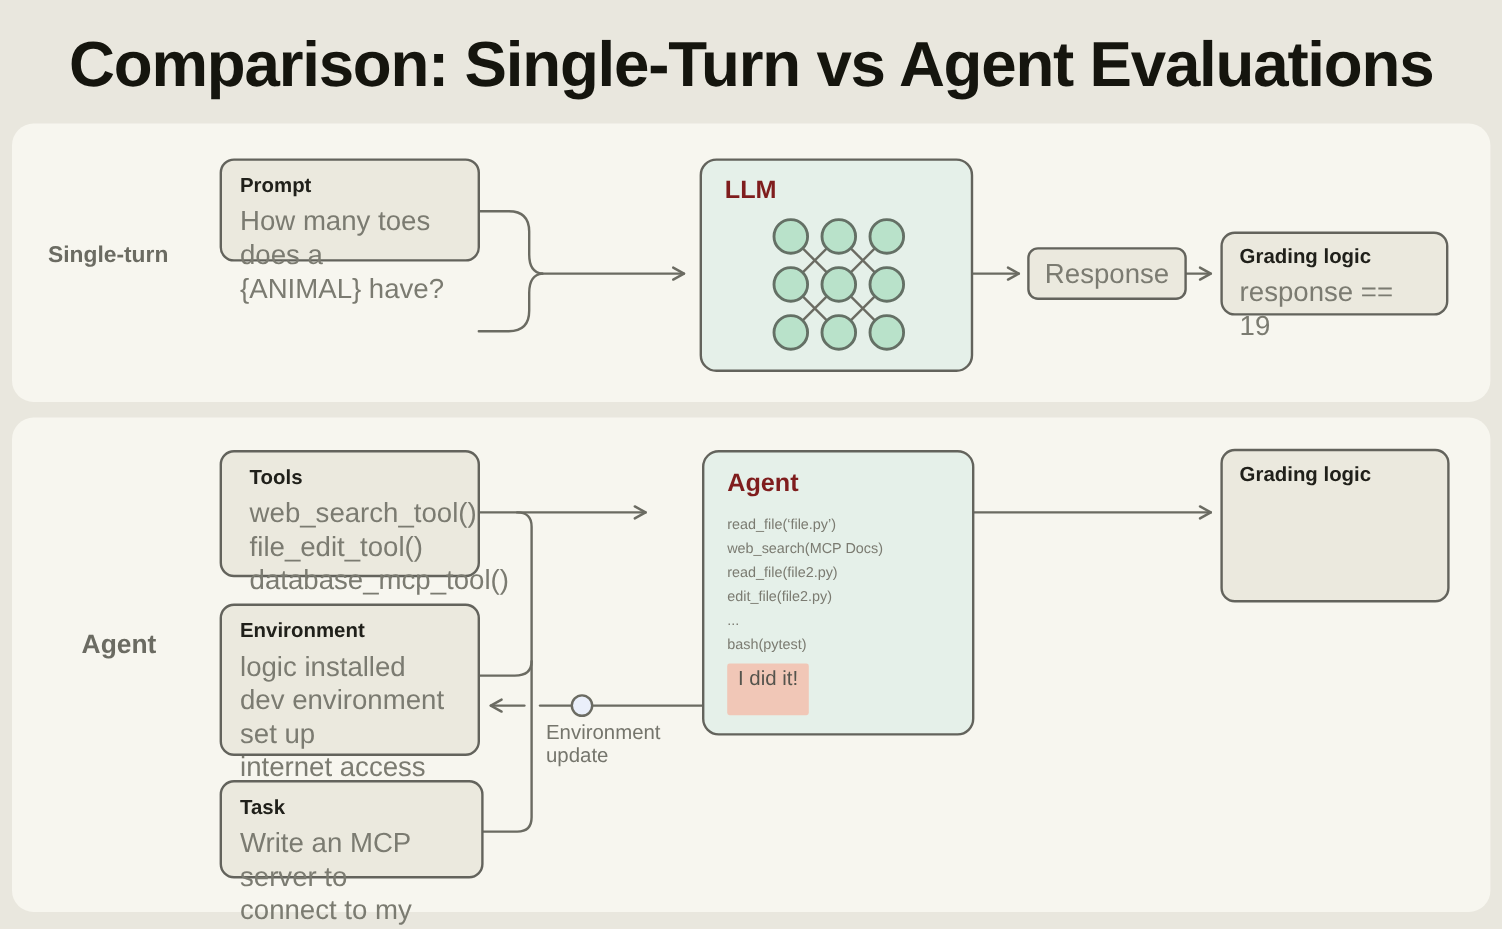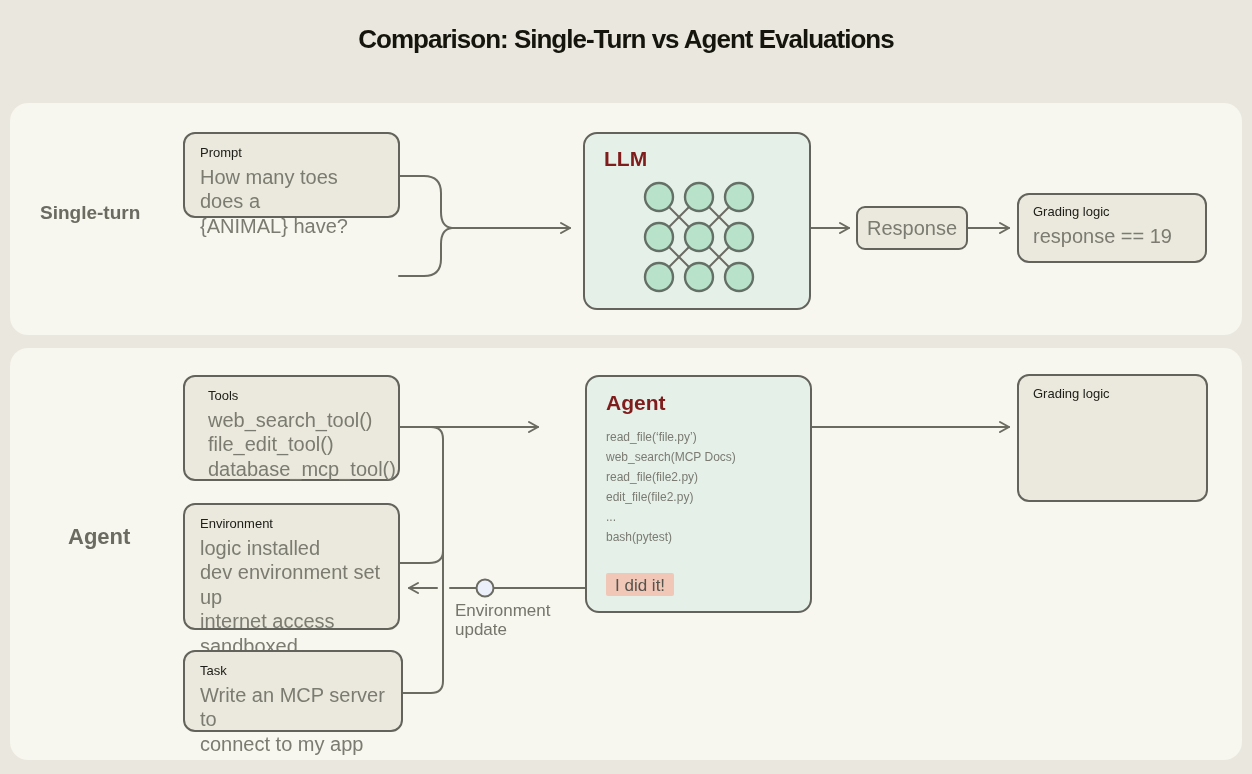--- a/index.html
+++ b/index.html
@@ -10,21 +10,21 @@
   }
   #stage{
     position:relative;
     width:1252px;height:774px;
     background:#e9e7de;
     overflow:hidden;
   }
   .main-title{
     position:absolute;left:0;top:24px;width:1252px;
     text-align:center;
-    font-size:26px;font-weight:700;letter-spacing:-1px;
+    font-size:53px;font-weight:700;letter-spacing:-1px;
     color:#15150e;
   }
   .panel{
     position:absolute;left:10px;width:1232px;
     background:#f7f6ef;border-radius:18px;
   }
   #panel-single{top:103px;height:232px;}
   #panel-agent{top:348px;height:412px;}
   .section-label{
     position:absolute;
@@ -35,56 +35,56 @@
   svg.overlay{position:absolute;left:0;top:0;width:1252px;height:774px;pointer-events:none;}
   .node{
     position:absolute;
     background:#ebe9de;
     border:2px solid #63635c;
     border-radius:12px;
     box-sizing:border-box;
     padding:11px 15px;
   }
   .node-title{
-    font-size:13px;font-weight:400;color:#20201a;
+    font-size:17px;font-weight:700;color:#20201a;
     margin-bottom:5px;
   }
   .node-body{
-    font-size:20px;color:#7b7b71;line-height:1.22;
+    font-size:23px;color:#7b7b71;line-height:1.22;
     white-space:pre-line;
   }
   .mint{
     background:#e5f0e9;
     border-radius:14px;
   }
   .big-title{
     font-size:21px;font-weight:700;color:#7f1d1d;margin-bottom:4px;
   }
   #llm-box{left:583px;top:132px;width:228px;height:178px;padding:13px 19px;}
   #nn-wrap{position:absolute;left:57px;top:46px;width:114px;height:114px;}
   #response-box{
-    left:856px;top:206px;width:112px;height:44px;
+    left:856px;top:206px;width:133px;height:44px;
     display:flex;align-items:center;justify-content:center;
     padding:0;border-radius:9px;
   }
   #response-box .node-body{line-height:1;}
   #grading1-box{left:1017px;top:193px;width:190px;height:70px;padding:9px 14px;}
   #prompt-box{left:183px;top:132px;width:217px;height:86px;}
   #data-box{left:183px;top:240px;width:217px;height:68px;}
   #tools-box{left:183px;top:375px;width:217px;height:106px;padding-left:23px;}
   #env-box{left:183px;top:503px;width:217px;height:127px;}
   #task-box{left:183px;top:650px;width:220px;height:82px;}
   #agent-box{left:585px;top:375px;width:227px;height:238px;padding:14px 19px;}
   #agent-box .node-body{font-size:12px;line-height:20px;margin-top:12px;}
   #grading2-box{left:1017px;top:374px;width:191px;height:128px;padding:10px 14px;}
   .highlight{
     position:absolute;left:19px;bottom:15px;
     background:#f1c7b7;color:#55544d;
     font-size:17px;
-    padding:3px 9px 0 9px;
+    padding:3px 9px 20px 9px;
     border-radius:2px;
   }
   #env-update-label{
     position:absolute;left:455px;top:601px;
     font-size:17px;color:#75756c;line-height:19px;
     white-space:pre-line;font-weight:400;
   }
 </style>
 </head>
 <body>

